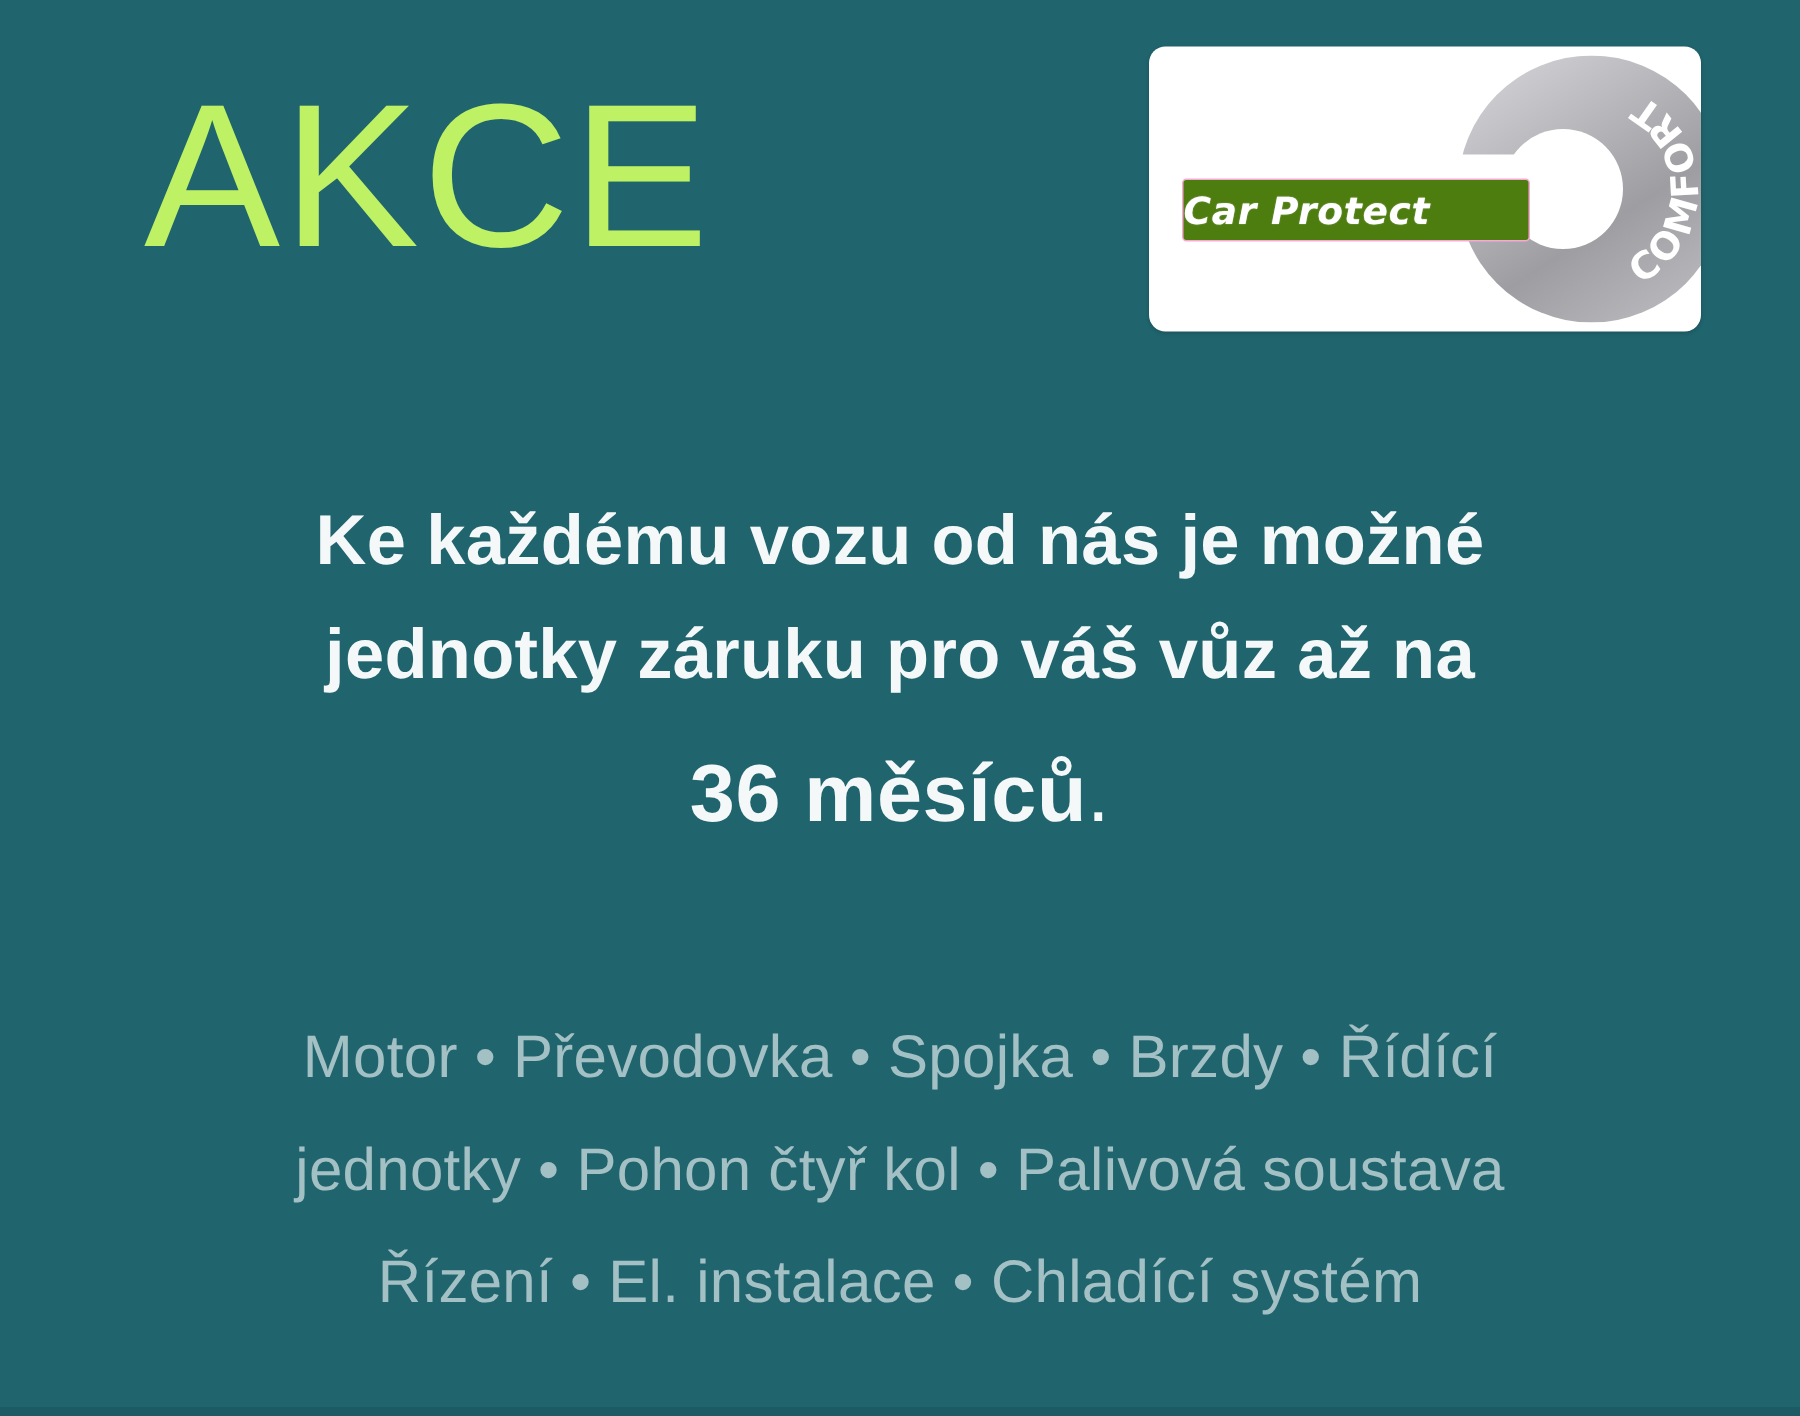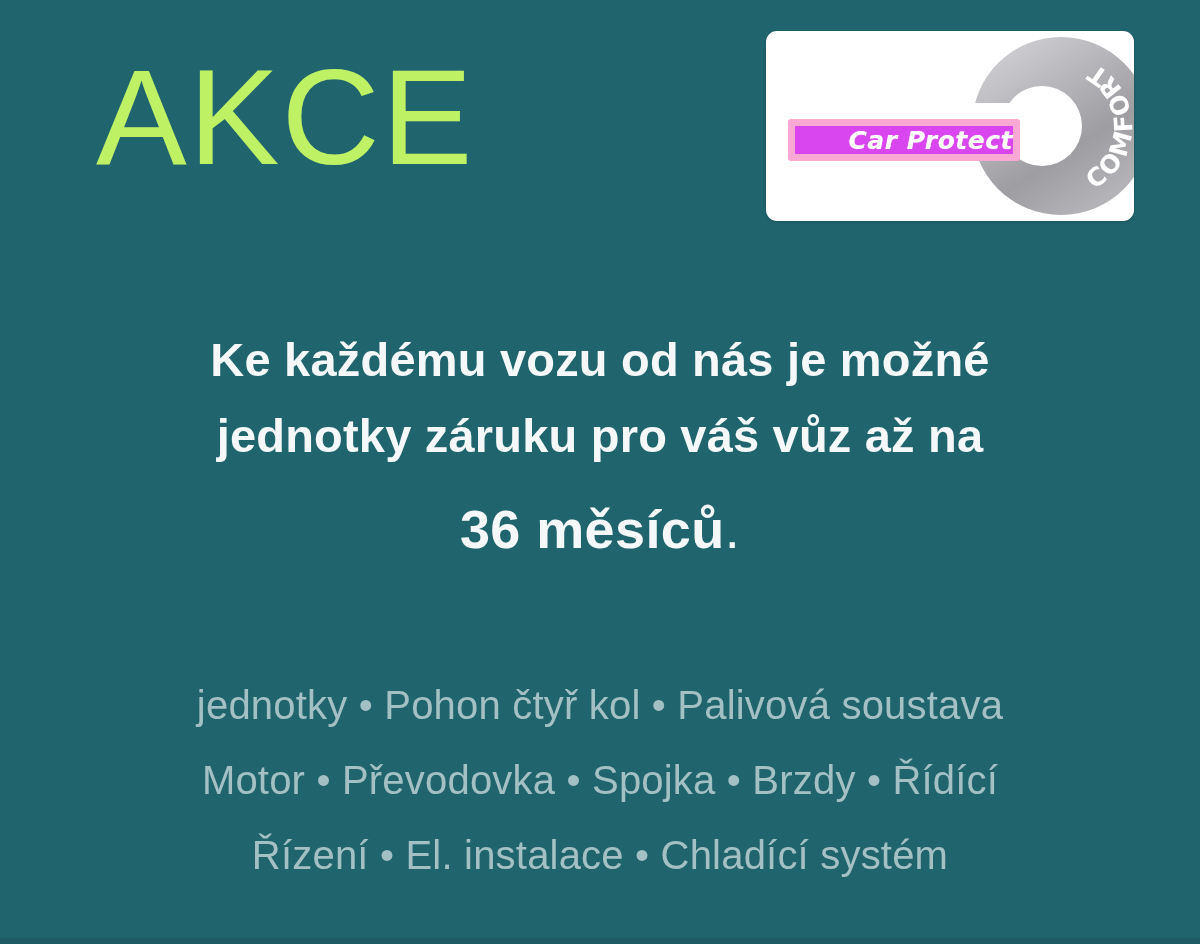--- a/index.html
+++ b/index.html
@@ -89,27 +89,27 @@
   }
   .defend-word svg { display: block; width: 100%; height: 100%; }
 
   
   .carprotect-bar {
     position: absolute;
     left: 22px;
     top: 88px;
     width: 232px;
     height: 42px;
-    background: #d946ef;
-    border: 7px solid #f9a8d4;
+    background: #4d7c0f;
+    border: 1px solid #f9a8d4;
     border-radius: 3px;
     box-sizing: border-box;
     display: flex;
     align-items: center;
-    justify-content: flex-end;
+    justify-content: flex-start;
   }
   .carprotect-bar span {
     color: #ffffff;
     font-size: 25px;
     font-weight: 700;
     font-style: italic;
     letter-spacing: 0.5px;
     font-family: "DejaVu Sans", sans-serif;
     text-shadow: 0 0 1px rgba(255,255,255,0.5);
   }
@@ -199,18 +199,18 @@
 
   <div class="body-copy">
     <div class="body-line">Ke každému vozu od nás je možné</div>
     <div class="body-line">jednotky záruku pro váš vůz až na</div>
     <div class="body-emph">
       <span>36 měsíců</span><span class="period">.</span>
     </div>
   </div>
 
   <div class="parts-list">
+    <div class="parts-line">Motor • Převodovka • Spojka • Brzdy • Řídící</div>
     <div class="parts-line">jednotky • Pohon čtyř kol • Palivová soustava</div>
-    <div class="parts-line">Motor • Převodovka • Spojka • Brzdy • Řídící</div>
     <div class="parts-line">Řízení • El. instalace • Chladící systém</div>
   </div>
 
 </div>
 
 </body></html>

